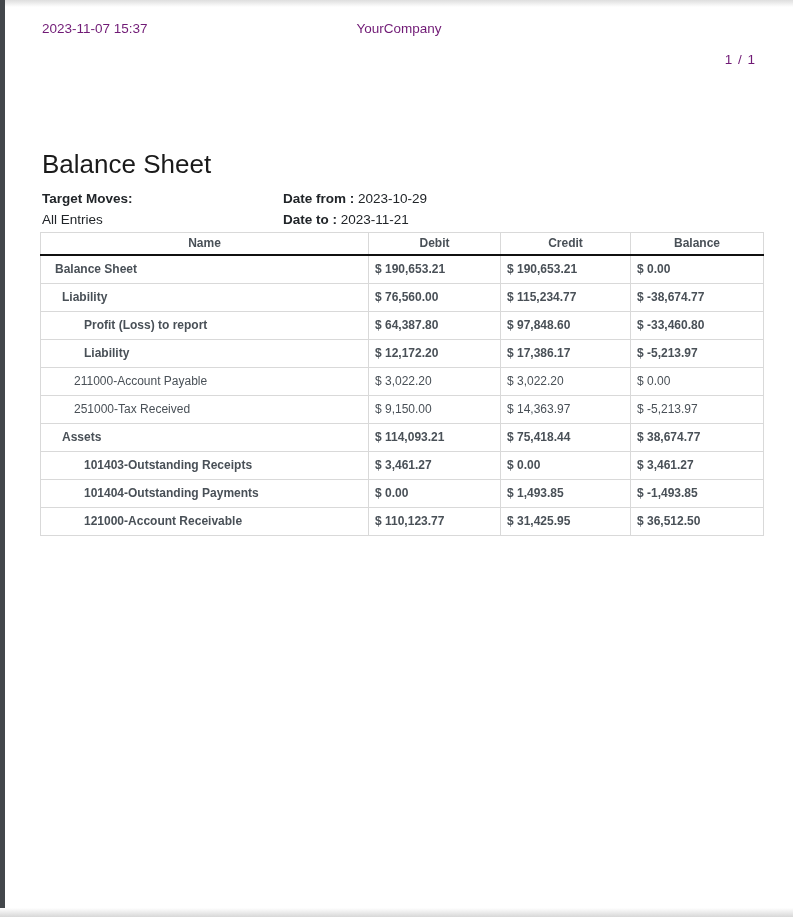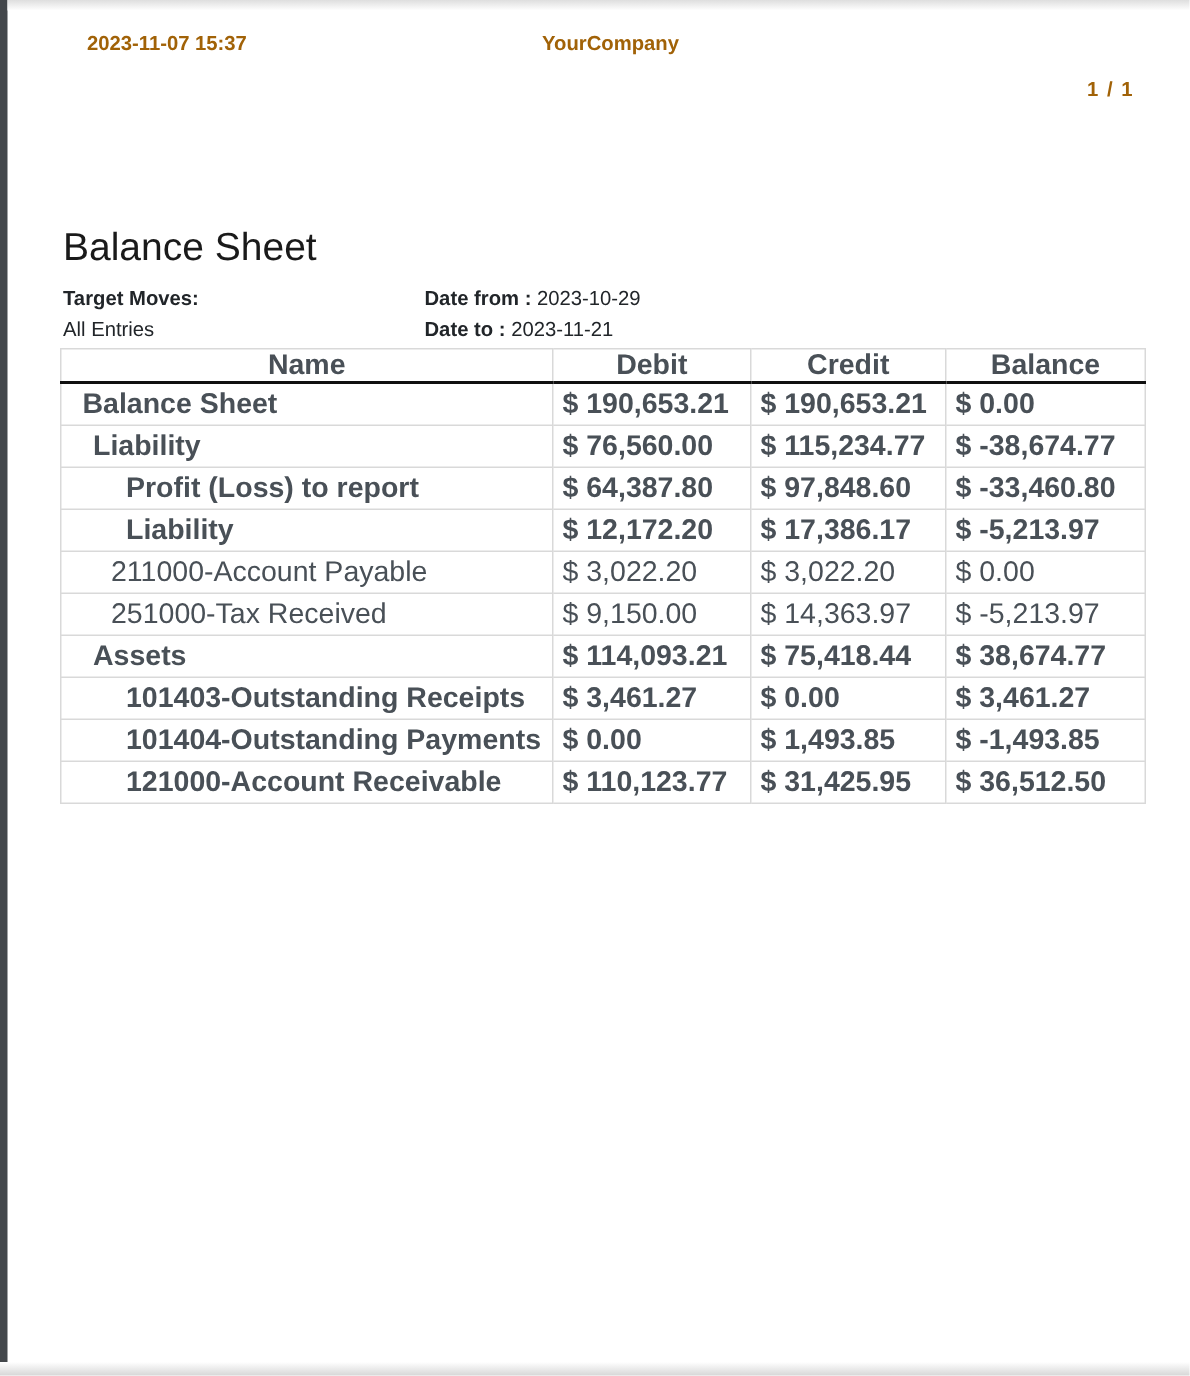--- a/index.html
+++ b/index.html
@@ -12,42 +12,42 @@
     overflow: hidden;
     color: #212529;
   }
 
   
   .viewer-edge-left  { position: absolute; left: 0; top: 0; width: 5px; height: 908px; background: #43474b; }
   .viewer-edge-top   { position: absolute; left: 5px; right: 0; top: 0; height: 7px; background: linear-gradient(#dedede, #ffffff); }
   .viewer-edge-bottom{ position: absolute; left: 0; right: 0; bottom: 0; height: 9px; background: linear-gradient(#ffffff, #d7d7d7); }
 
   
-  .page-header { position: absolute; top: 21px; left: 58px; right: 37px; height: 17px; font-size: 13.5px; color: #a16207; font-weight: bold; }
+  .page-header { position: absolute; top: 21px; left: 42px; right: 37px; height: 17px; font-size: 13.5px; color: #701a75; }
   .print-datetime { position: absolute; left: 0; top: 0; white-space: nowrap; }
   .company-name   { position: absolute; left: 0; right: 0; top: 0; text-align: center; }
   .page-number    { position: absolute; right: 0; top: 0; white-space: nowrap; letter-spacing: 1px; margin-top: 31px; }
 
   
   .report-title { position: absolute; top: 149px; left: 42px; font-size: 26px; font-weight: 500; color: #1a1a1a; }
 
   
   .filters { position: absolute; top: 191px; left: 42px; right: 30px; font-size: 13.5px; }
   .filter-cell { position: absolute; white-space: nowrap; }
   .fc-r1 { top: 0; }
   .fc-r2 { top: 21px; }
   .fc-left  { left: 0; }
   .fc-right { left: 241px; }
   .filter-label { font-weight: 700; }
 
   
   .balance-table {
     position: absolute; top: 232px; left: 40px; width: 723px;
     border-collapse: collapse; table-layout: fixed;
-    font-size: 19px; color: #495057;
+    font-size: 12px; color: #495057;
   }
   .balance-table th {
     border: 1px solid #d9d9d9;
     border-bottom: 2px solid #101010;
     font-weight: 700; text-align: center;
     padding: 2px 4px; line-height: 17px; color: #495057;
   }
   .balance-table td {
     border: 1px solid #d9d9d9;
     padding: 5px 6px; line-height: 17px;

